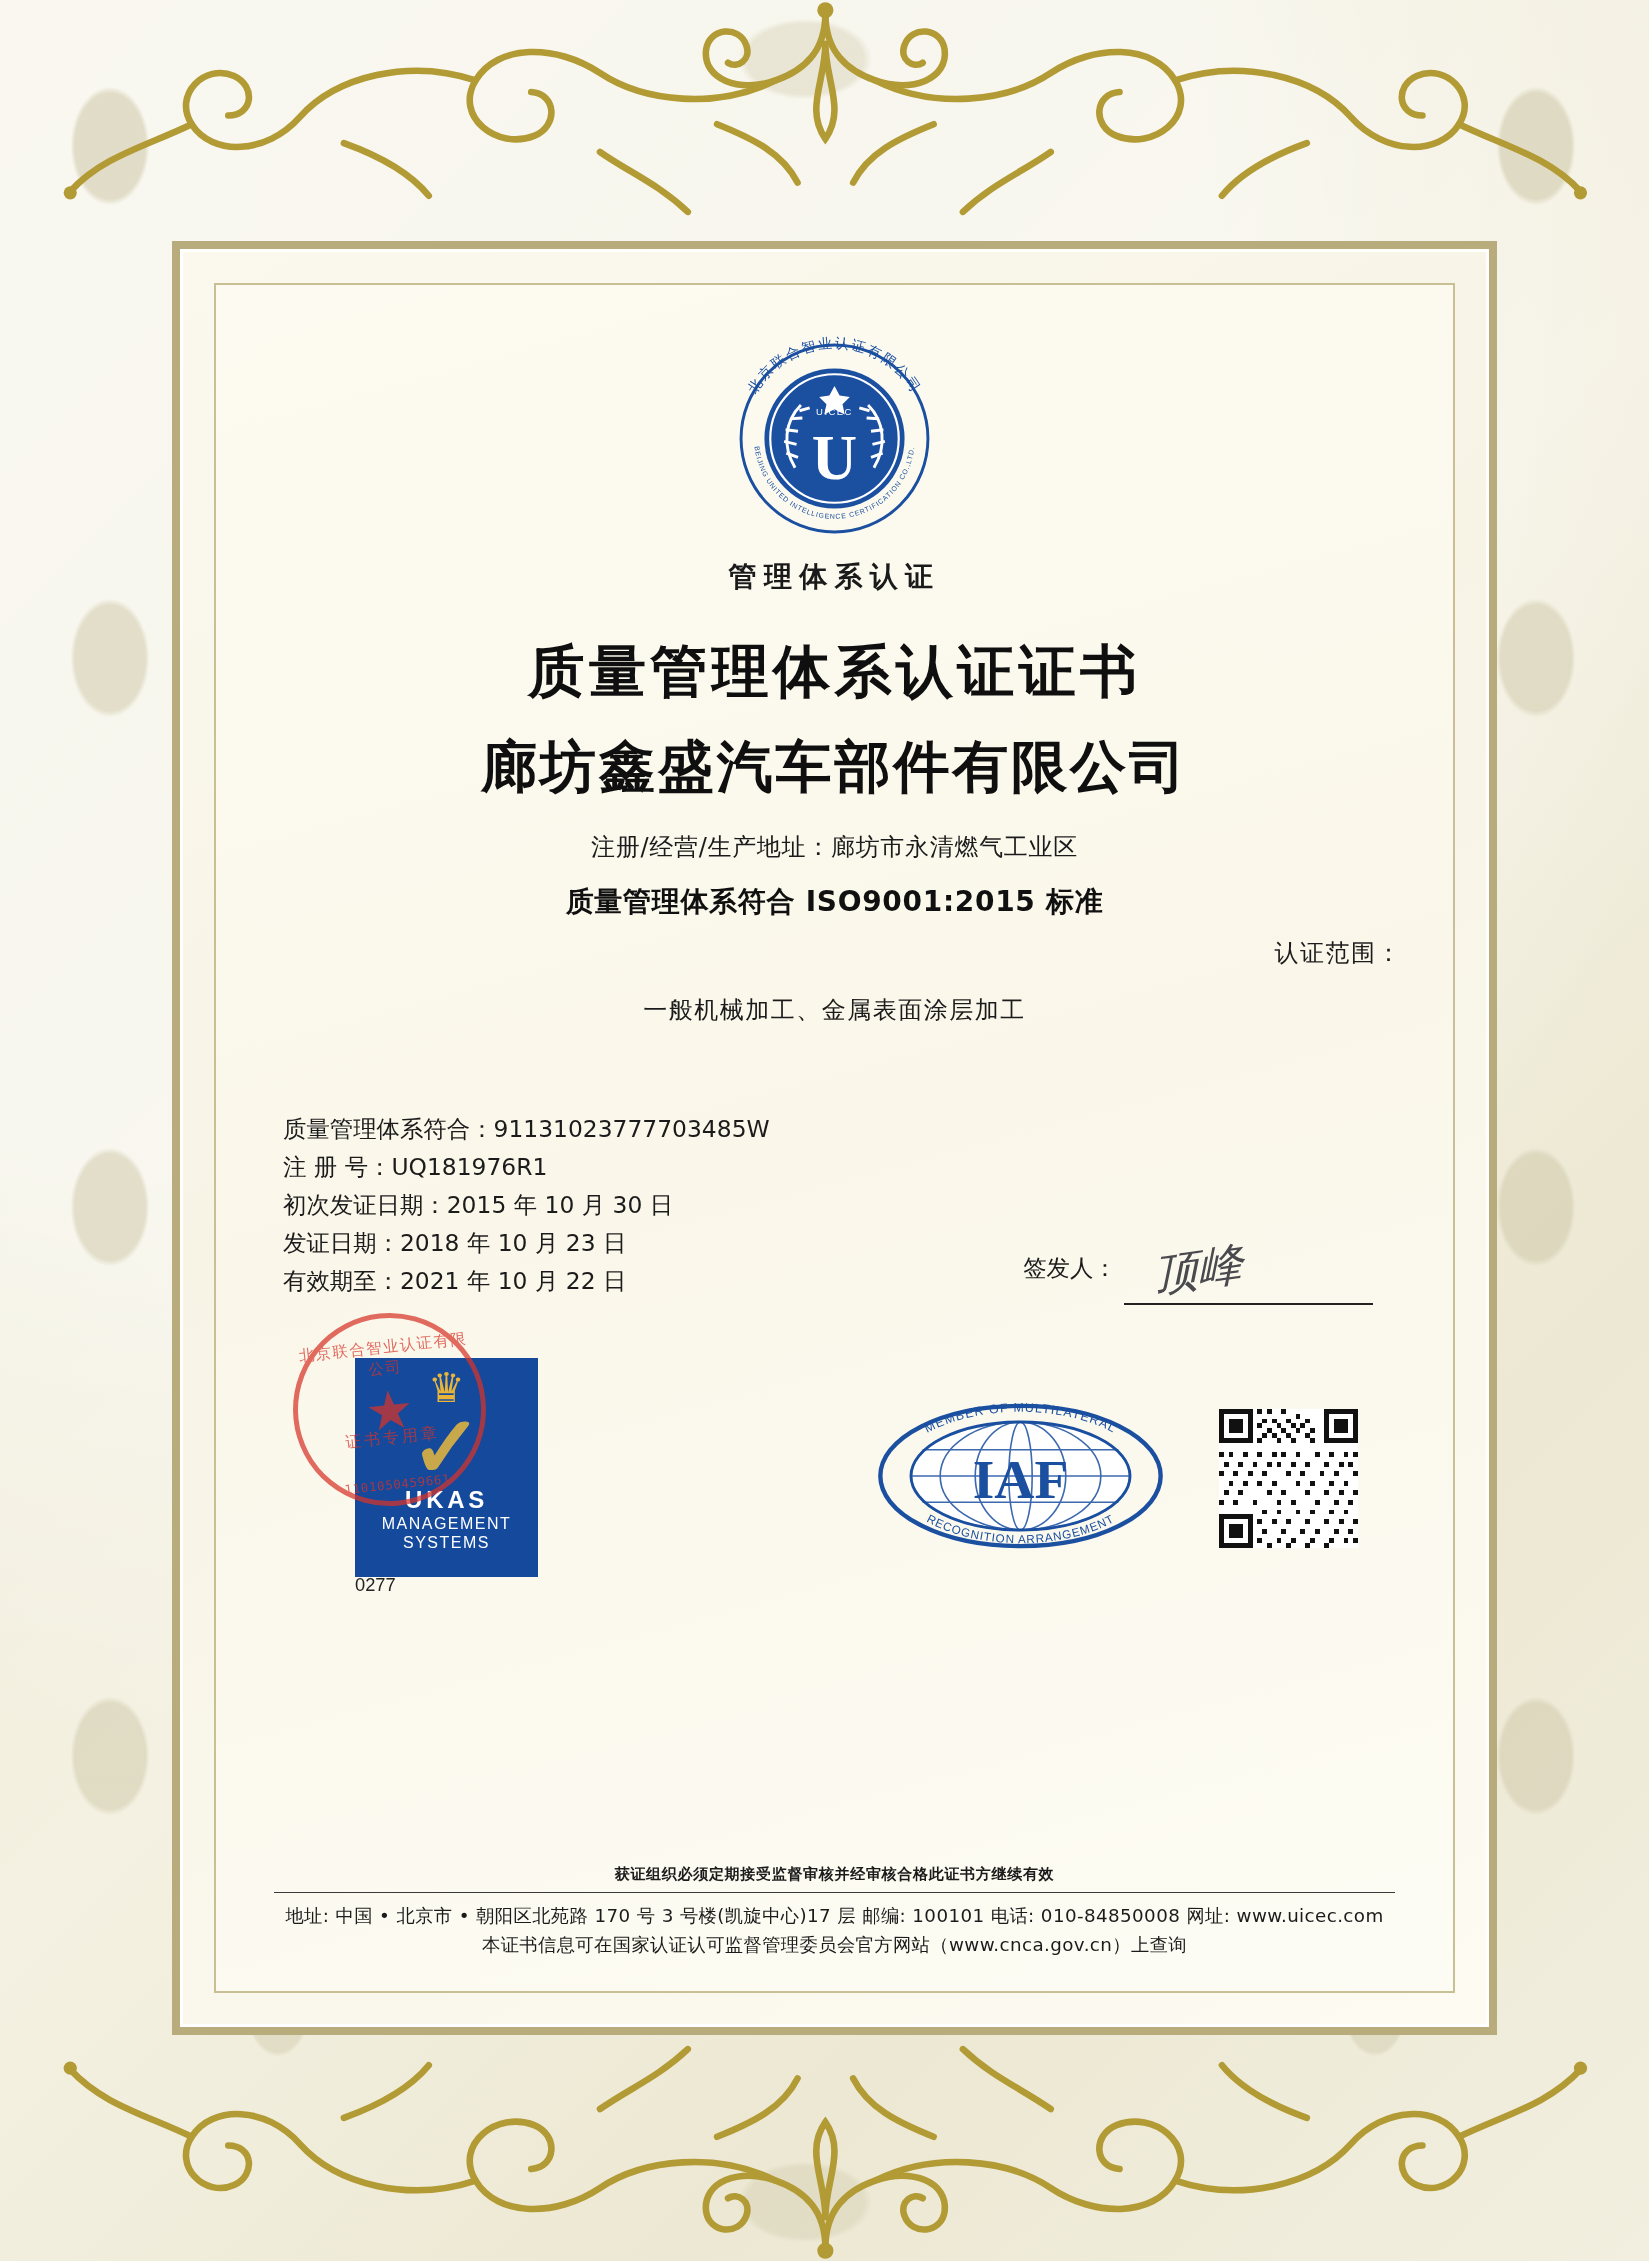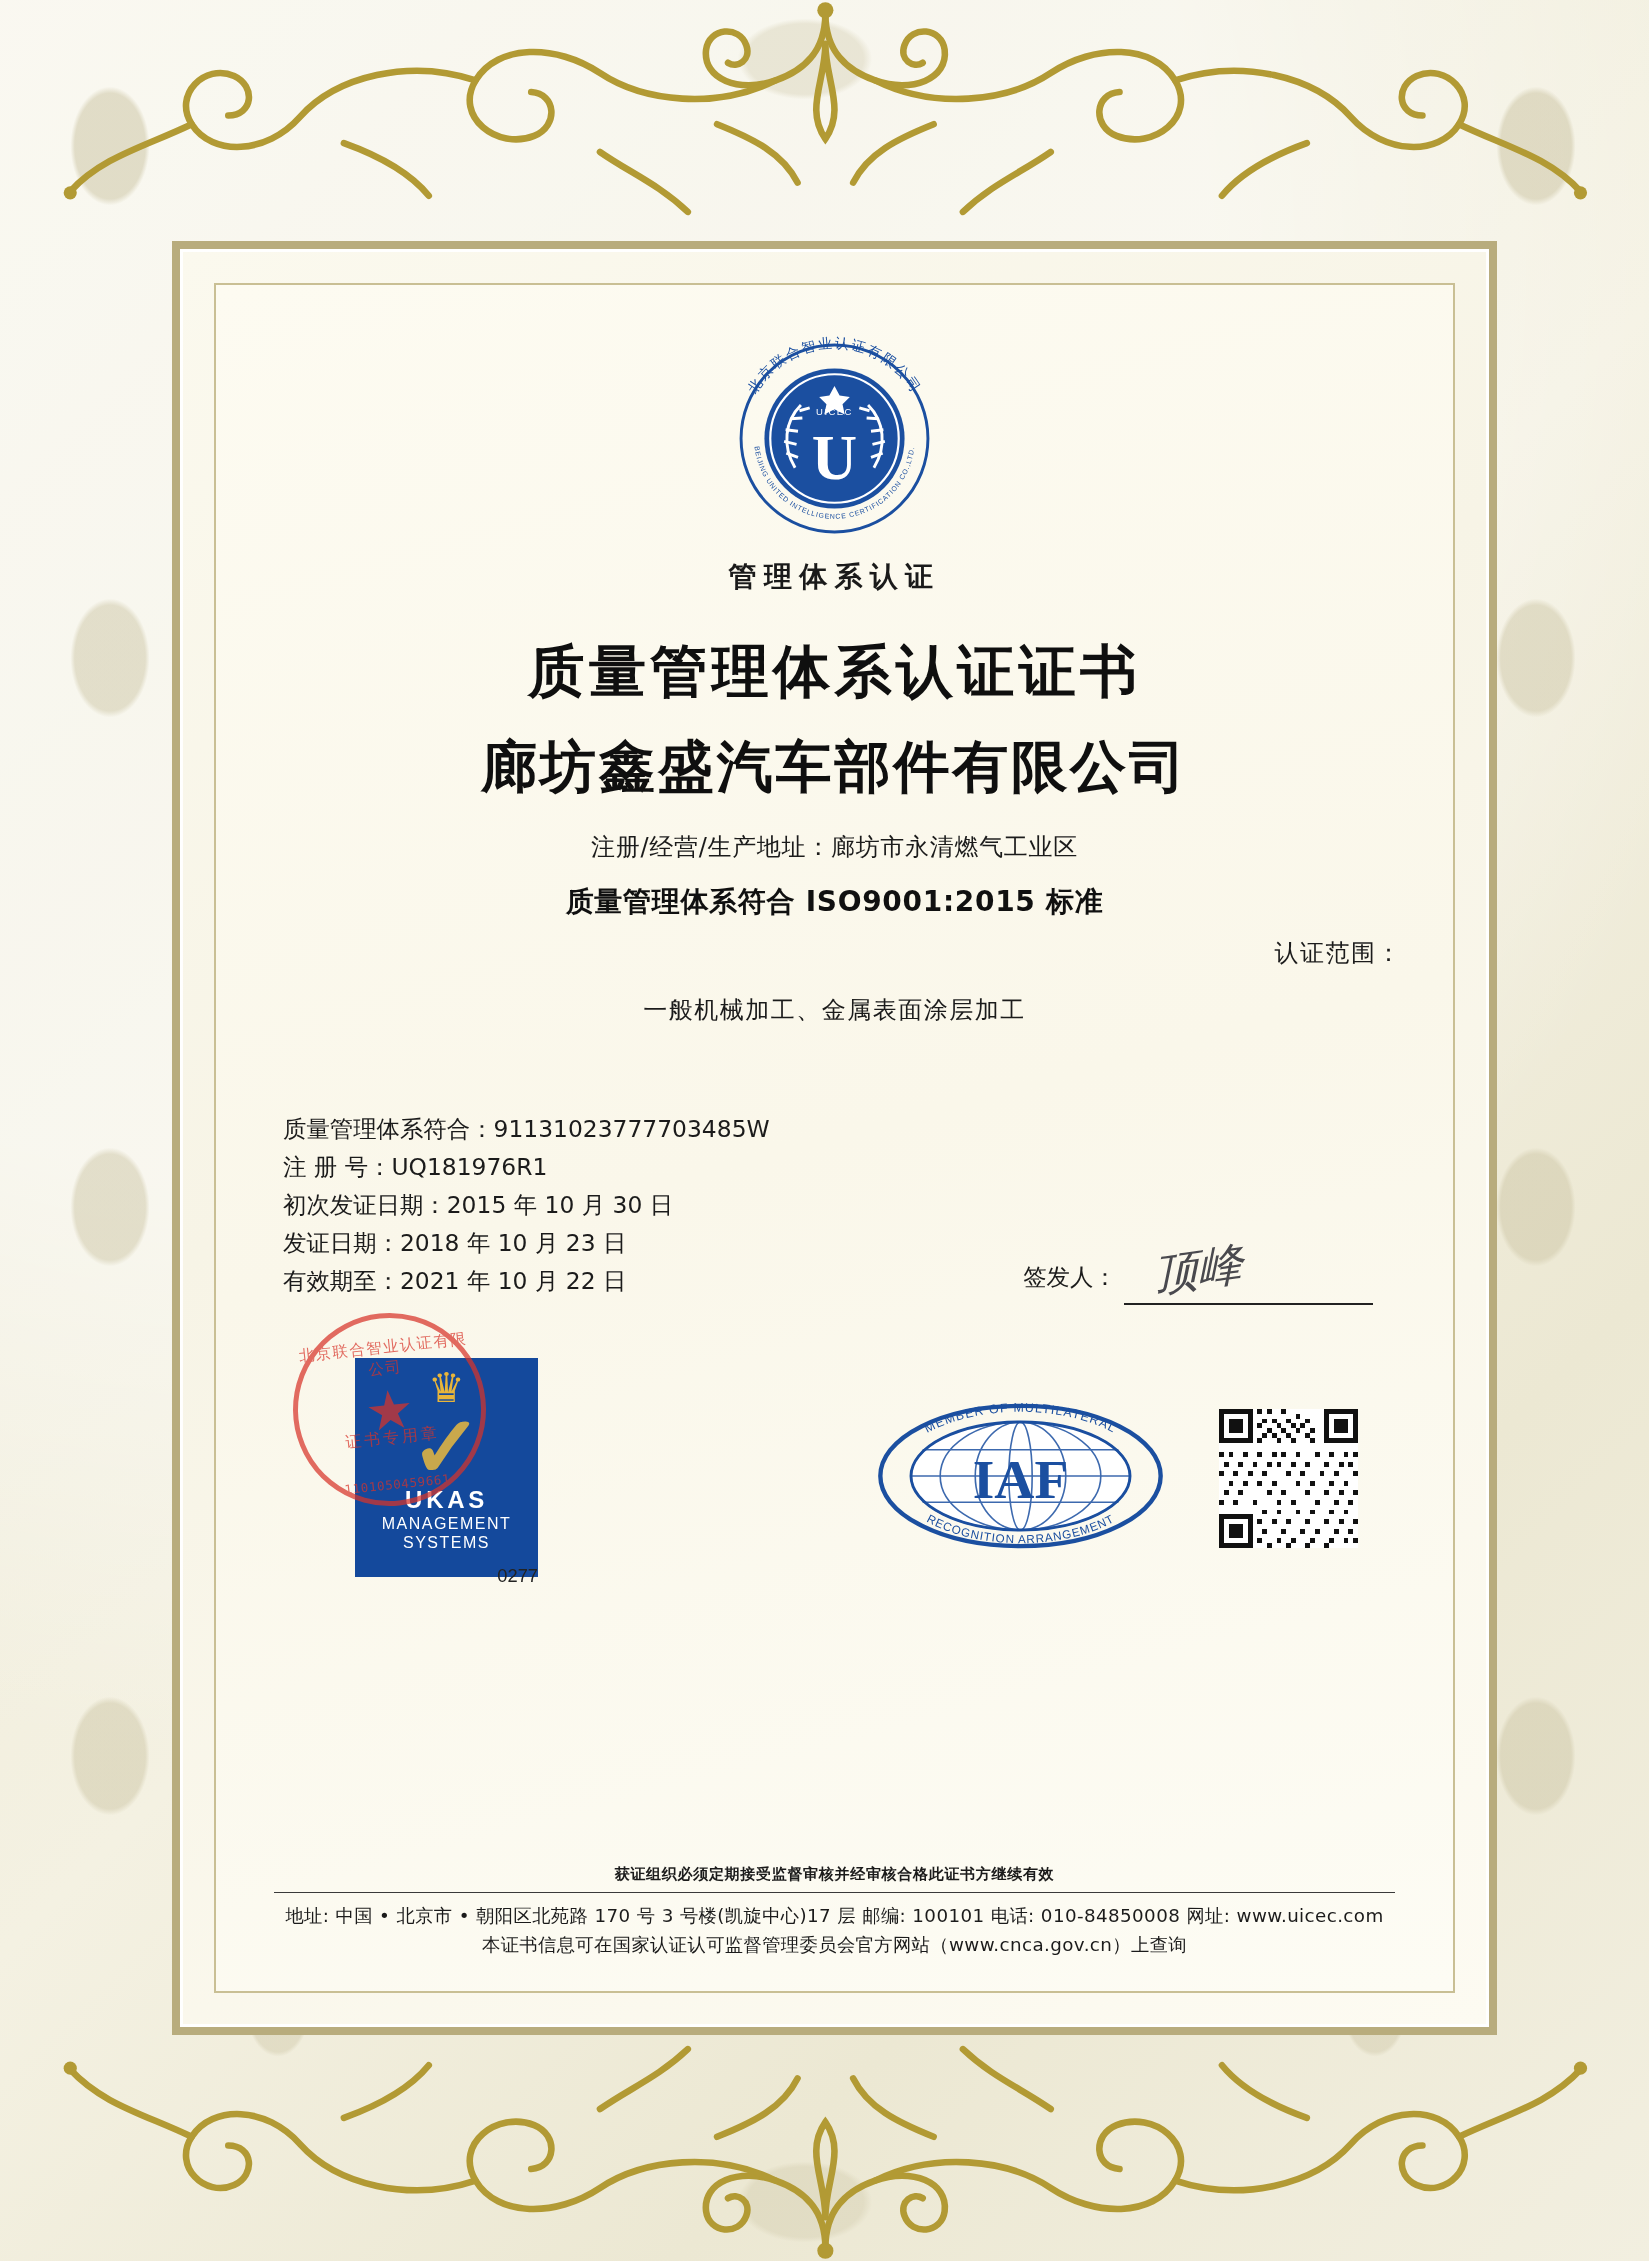--- a/index.html
+++ b/index.html
@@ -166,21 +166,21 @@
     font-size: 23.4px;
     line-height: 1.62;
     color: #1b1b1b;
     white-space: nowrap;
   }
   .signer-block {
     position: absolute;
     right: 29px;
     bottom: -4.4px;
     display: flex;
-    align-items: center;
+    align-items: flex-start;
     gap: 7.3px;
   }
   .signer-label {
     font-size: 23.4px;
     font-family: "DejaVu Sans", sans-serif;
     padding-bottom: 2.9px;
   }
   .signer-line {
     width: 249px;
     border-bottom: 2.2px solid #222;
@@ -289,23 +289,23 @@
   }
   .ukas .ukas-sub {
     font-size: 16px;
     letter-spacing: 1.5px;
     line-height: 1.2;
     font-family: "Liberation Sans", sans-serif;
   }
   .ukas-num {
     position: absolute;
     left: 88px;
-    top: 207px;
+    top: 216px;
     width: 183px;
-    text-align: right;
+    text-align: left;
     font-size: 18.3px;
     color: #222;
     font-family: "Liberation Sans", sans-serif;
   }
 
   .iaf {
     position: absolute;
     left: 607px;
     top: 45px;
     width: 293px;

